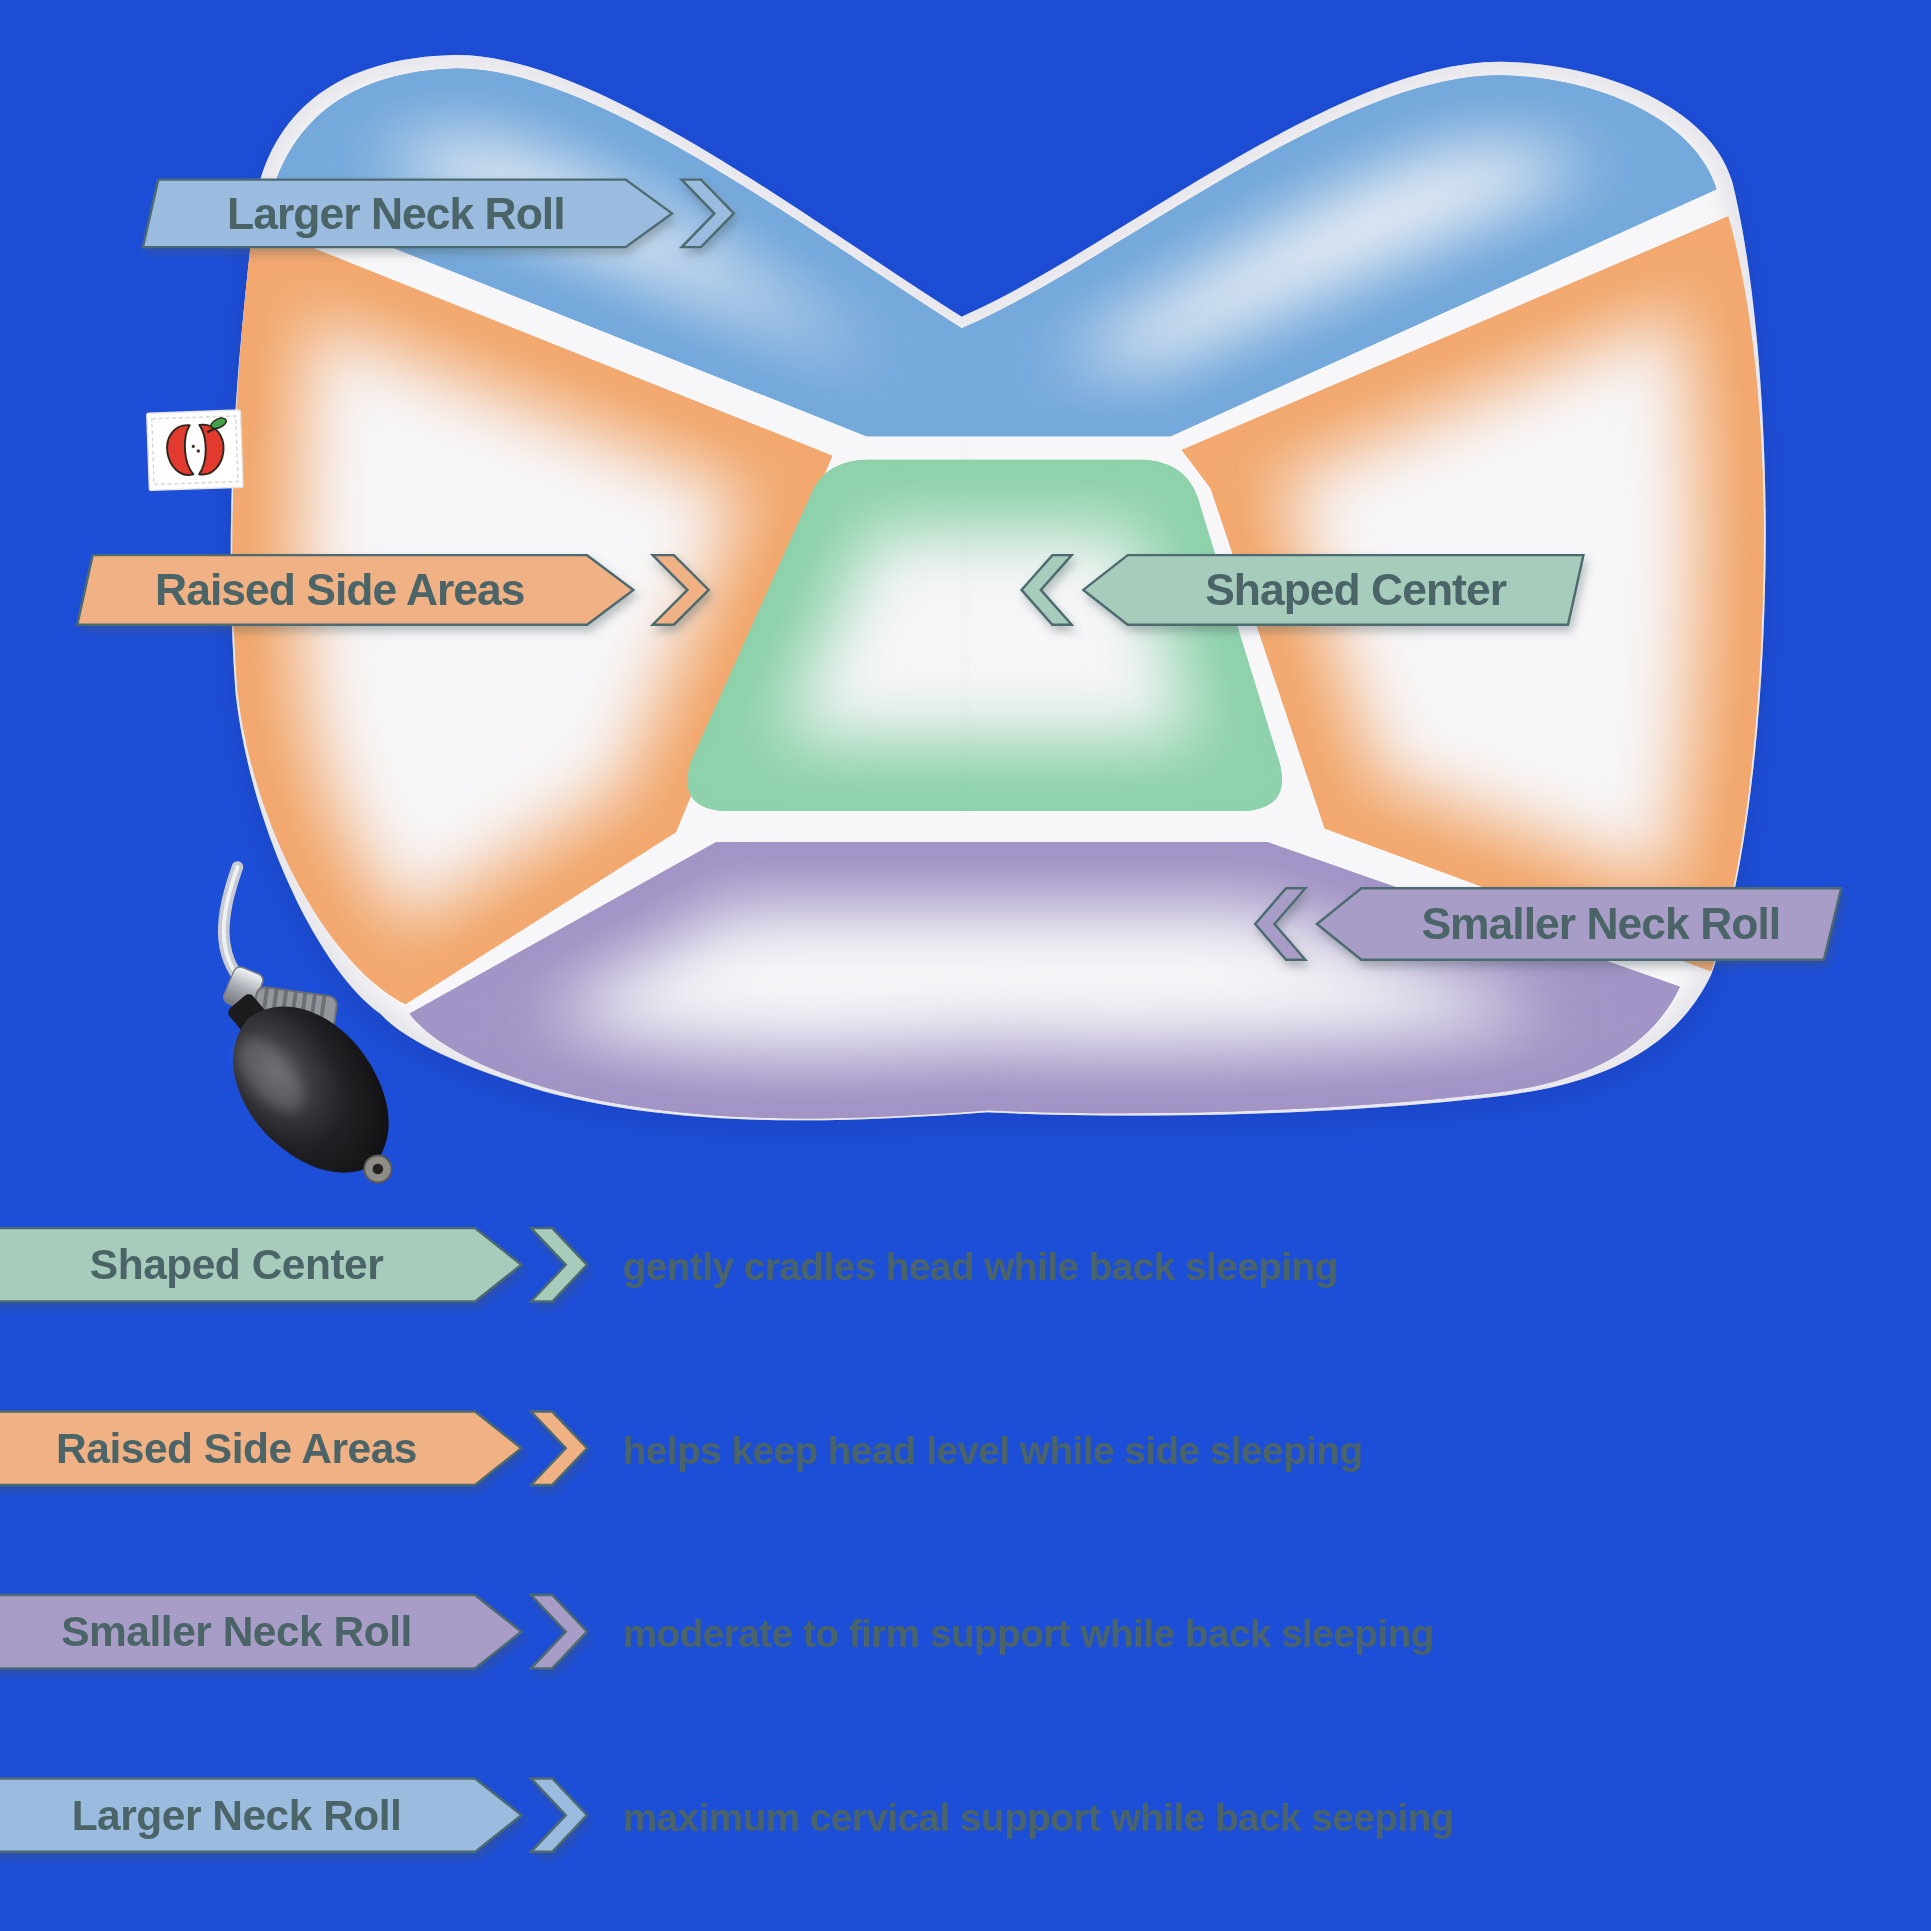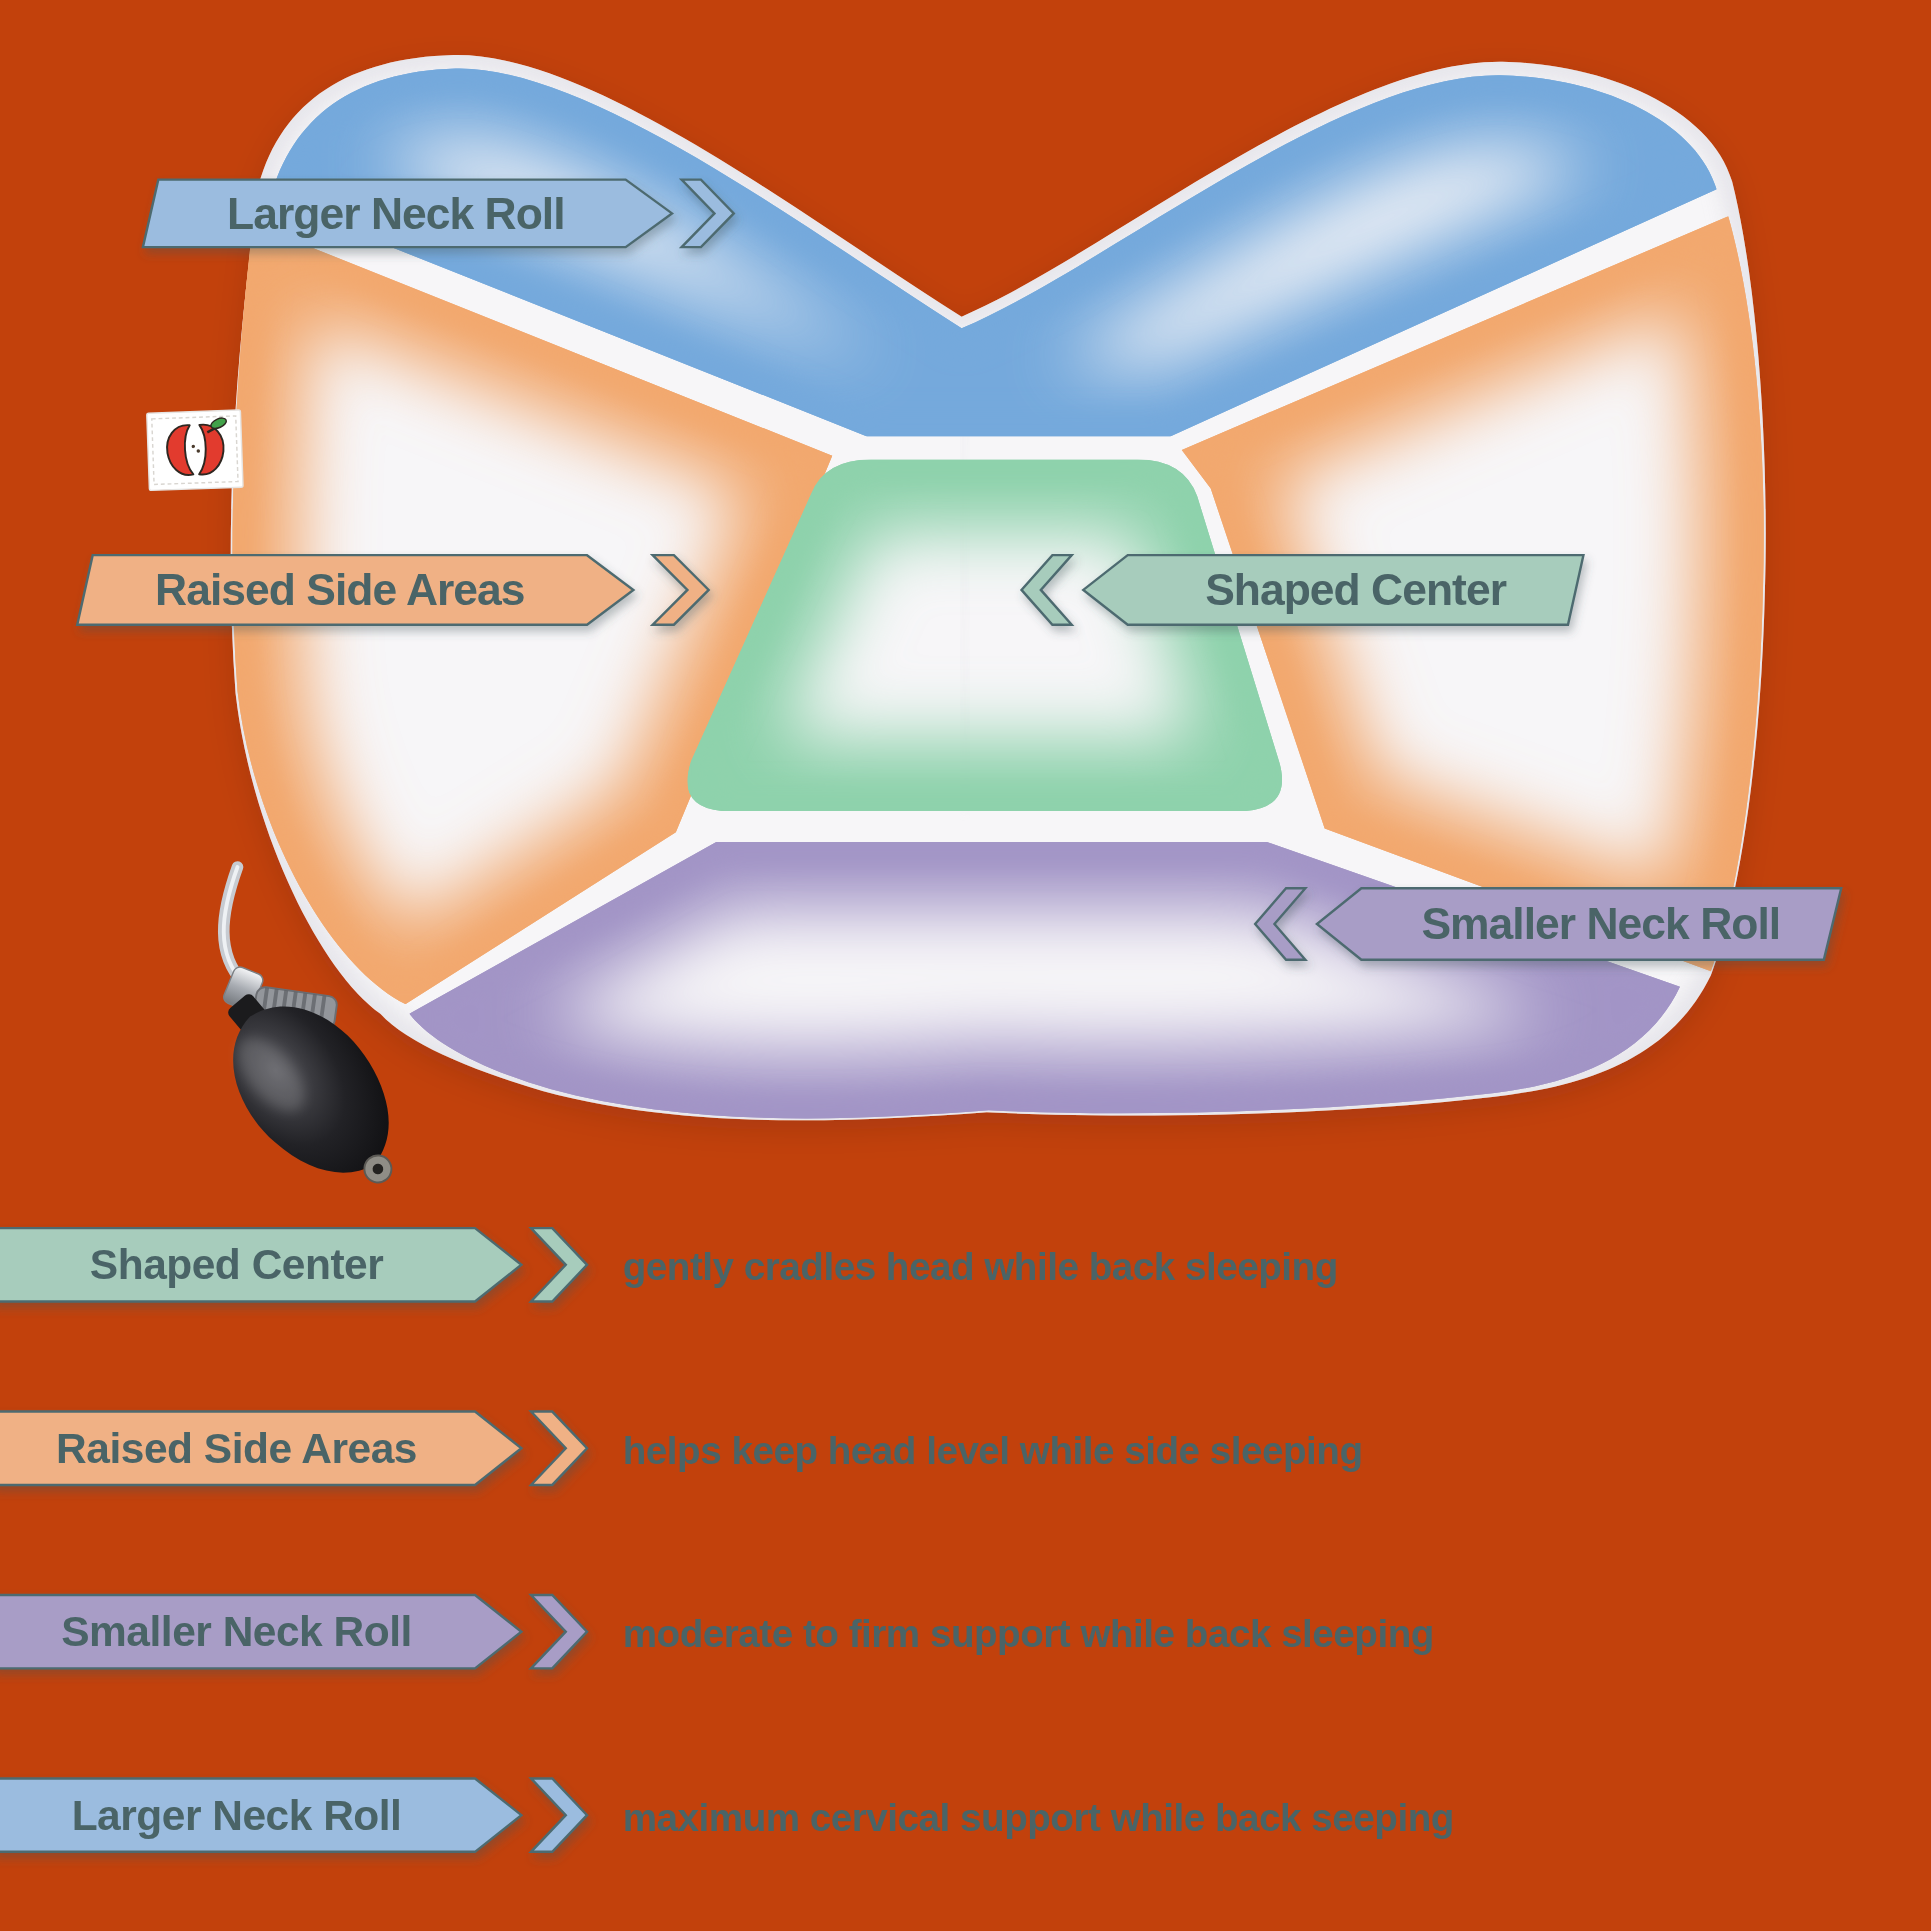--- a/index.html
+++ b/index.html
@@ -1,16 +1,16 @@
 <!DOCTYPE html>
 <html><head>
 <meta charset="utf-8">
 <style>
   html,body{margin:0;padding:0;background:#ffffff;width:1931px;height:1931px;}
-  .stage{position:relative;width:1931px;height:1931px;overflow:hidden;background:#c2410c;}
+  .stage{position:relative;width:1931px;height:1931px;overflow:hidden;background:#1d4ed8;}
   svg{display:block;}
   text{font-family:"Liberation Sans","DejaVu Sans",sans-serif;font-weight:700;fill:#4a6467;}
   .callout-text{font-size:46px;letter-spacing:-1px;}
   .legend-label{font-size:44px;letter-spacing:-0.5px;}
   .legend-desc{font-size:40px;letter-spacing:-0.5px;}
   .banner-shape{stroke:#4d6b70;stroke-width:2.5px;stroke-linejoin:miter;}
   .rim{fill:none;stroke-linejoin:round;stroke-linecap:round;}
 </style>
 </head>
 <body>

